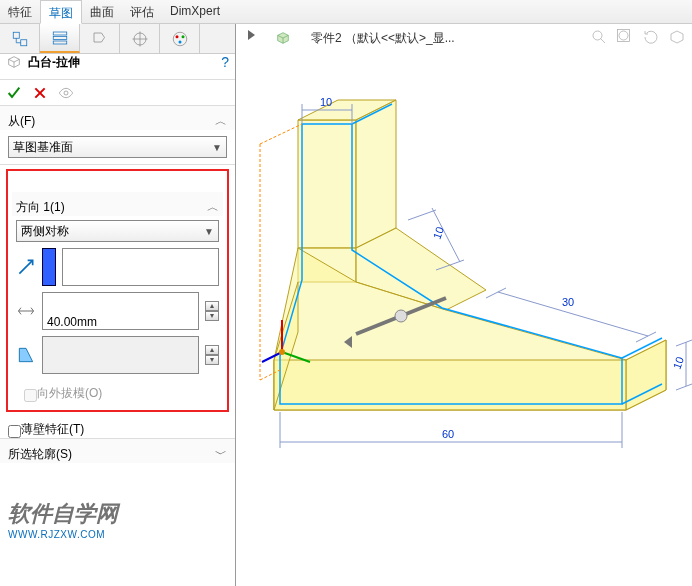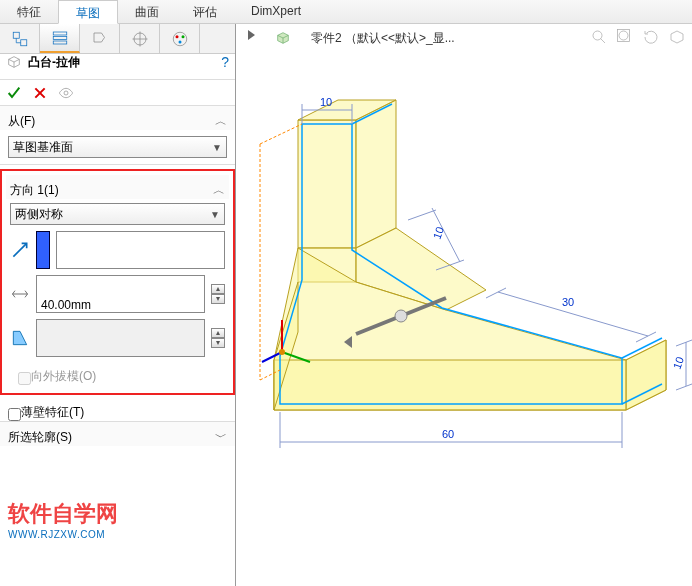--- a/index.html
+++ b/index.html
@@ -1,48 +1,48 @@
 <!DOCTYPE html>
 <html><head>
 <meta charset="utf-8">
 <style>
 *{box-sizing:border-box;margin:0;padding:0;font-family:"Microsoft YaHei","SimSun",sans-serif;font-size:12px}
 body{width:692px;height:586px;background:#fff;overflow:hidden;position:relative}
 .ribbon-tabs{display:flex;height:24px;border-bottom:1px solid #ccc;background:linear-gradient(#f8f8f8,#ececec)}
-.ribbon-tabs .tab{padding:4px 17px;color:#333;cursor:pointer}
+.ribbon-tabs .tab{padding:4px 8px;color:#333;cursor:pointer}
 .ribbon-tabs .tab.active{background:#fff;border:1px solid #ccc;border-bottom:1px solid #fff;margin-bottom:-1px;color:#0a6ebd}
 .main{display:flex;height:562px}
 .left-panel{width:236px;border-right:1px solid #9a9a9a;display:flex;flex-direction:column;position:relative}
 .fm-tabs{display:flex;height:30px;background:#f2f2f2;border-bottom:1px solid #ccc}
 .fm-tabs .ft{width:40px;display:flex;align-items:center;justify-content:center;border-right:1px solid #ccc}
 .fm-tabs .ft.active{background:linear-gradient(#fff,#e8e8e8);border-bottom:2px solid #f0a030}
 .fm-tabs .ft svg{width:18px;height:18px}
 .feat-hdr{display:flex;height:26px;padding:0 6px;background:#fff;border-bottom:1px solid #ddd}
 .feat-hdr .cube{width:16px;height:16px;margin-right:6px}
 .feat-hdr .title{font-weight:bold;flex:1}
 .feat-hdr .help{color:#0a6ebd;font-size:14px;cursor:pointer}
 .confirm-bar{display:flex;align-items:center;height:26px;padding:0 6px;gap:10px;border-bottom:1px solid #ddd}
 .confirm-bar svg{width:16px;height:16px;cursor:pointer}
 .section{border-bottom:1px solid #ddd}
 .sec-hdr{display:flex;align-items:flex-end;height:24px;padding:0 8px;background:#fafafa;cursor:pointer}
 .sec-hdr .lbl{flex:1}
 .sec-hdr .chev{color:#666}
 .sec-body{padding:6px 8px}
 .combo{width:100%;height:22px;border:1px solid #888;background:linear-gradient(#fff,#eee);padding:0 4px;display:flex;align-items:center;justify-content:space-between}
 .combo .arr{font-size:10px;color:#555}
-.redbox{border:2px solid #e22;margin:4px 0;padding:4px 4px 8px 4px}
+.redbox{border:2px solid #e22;margin:4px 6px;padding:21px 4px 8px 4px}
 .row{display:flex;align-items:center;gap:6px;margin-top:6px}
 .row .ico{width:20px;height:20px;display:flex;align-items:center;justify-content:center}
 .input{flex:1;height:38px;border:1px solid #888;background:#fff;padding:0 4px;display:flex;align-items:flex-end}
 .spin{width:14px;display:flex;flex-direction:column}
 .spin div{height:10px;border:1px solid #888;background:linear-gradient(#fff,#ddd);font-size:8px;text-align:center;line-height:8px;color:#555}
 .chk{display:flex;align-items:flex-end;gap:0;height:22px;padding-left:8px}
 .chk input{width:13px;height:13px}
 .watermark{position:absolute;left:8px;bottom:46px}
-.watermark .t1{font-size:22px;font-weight:900;color:#ef4444;}
+.watermark .t1{font-size:22px;font-weight:900;color:#737373;font-style:italic}
 .watermark .t2{font-size:10px;color:#0a6ebd;letter-spacing:0.5px}
 .viewport{flex:1;position:relative;background:#fff}
 .bc{position:absolute;left:12px;top:6px;display:flex;align-items:flex-start;gap:20px;color:#333}
 .bc .tri{width:0;height:0;border-top:5px solid transparent;border-bottom:5px solid transparent;border-left:7px solid #666}
 .vp-tools{position:absolute;right:6px;top:4px;display:flex;gap:8px}
 .vp-tools svg{width:18px;height:18px;opacity:.7}
 .scene{position:absolute;left:0;top:26px;right:0;bottom:0}
 .dim-text{font:11px Arial;fill:#0033cc}
 .dim-line{stroke:#8899cc;stroke-width:1}
 .sketch-line{stroke:#00a0ff;stroke-width:1.5;fill:none}

